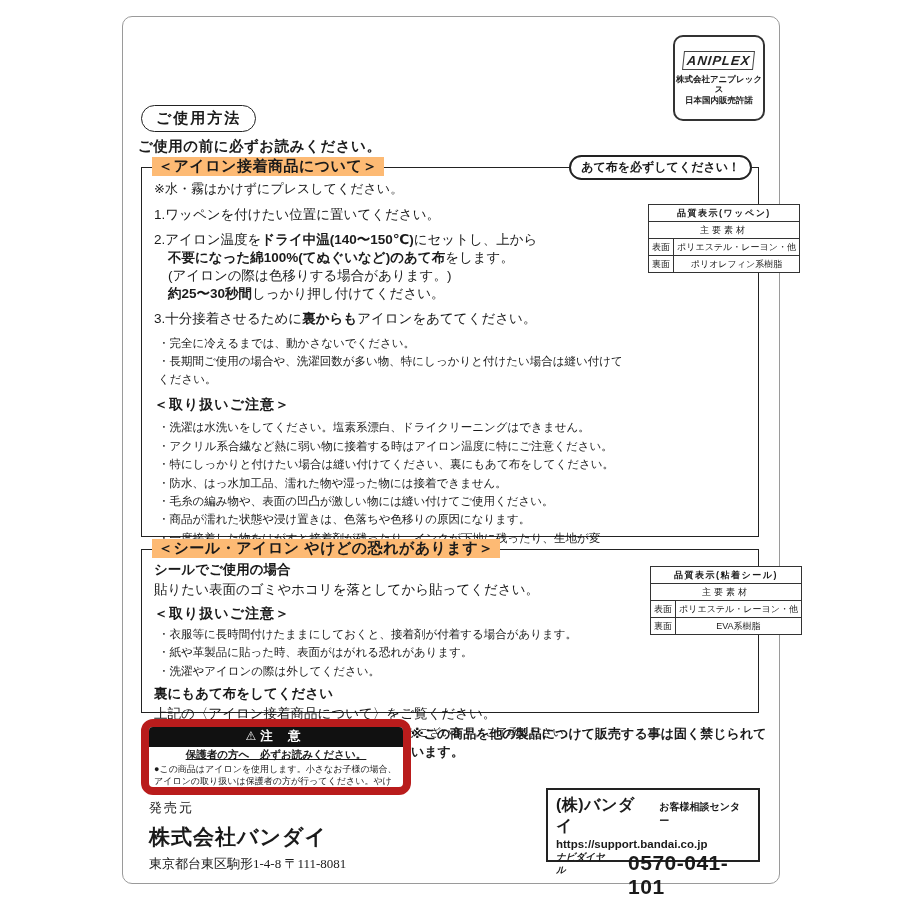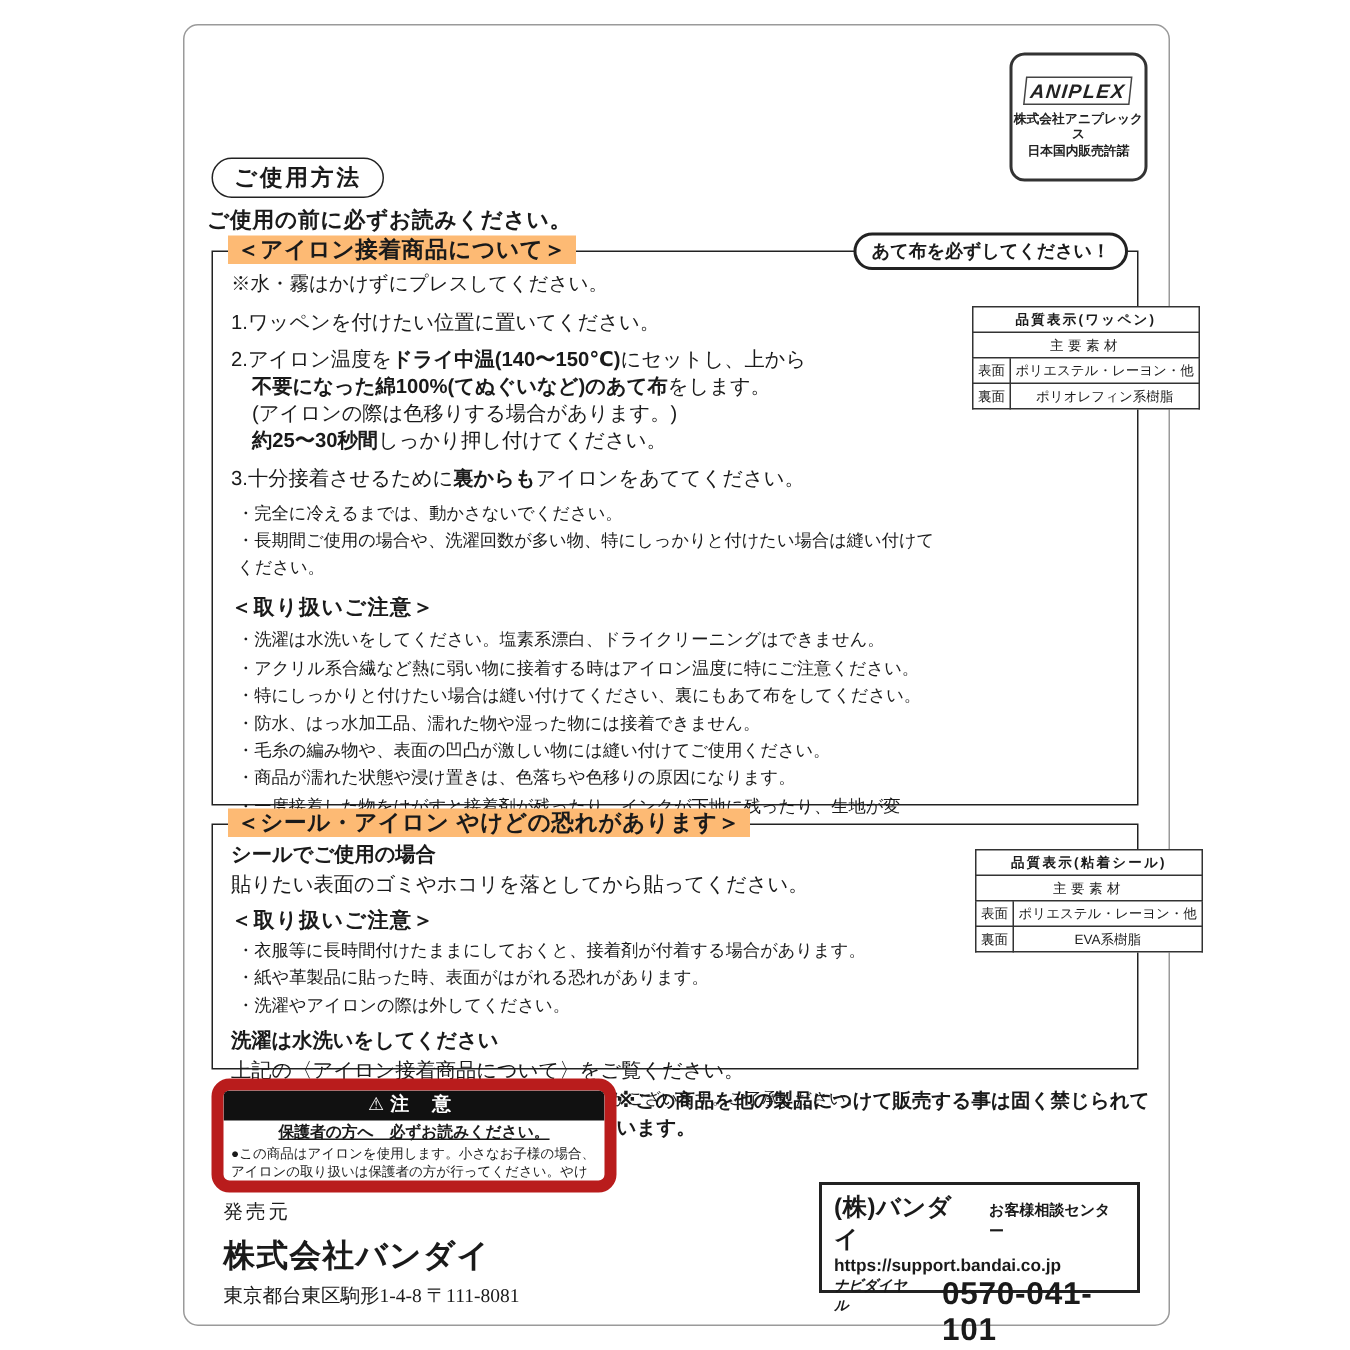--- a/index.html
+++ b/index.html
@@ -23,21 +23,21 @@
   
   .sec{position:absolute;border:1.5px solid #222;background:#fff;}
   .sec-title{position:absolute;top:-11px;left:10px;background:#fdba74;padding:0 6px;
              font-size:15px;font-weight:bold;letter-spacing:0.5px;}
   .sec1{left:18px;top:150px;width:616px;height:368px;}
   .sec2{left:18px;top:532px;width:616px;height:162px;}
   .badge-pill{position:absolute;top:-13px;right:6px;background:#fff;border:2px solid #222;
               border-radius:13px;padding:2px 10px;font-size:12px;font-weight:bold;white-space:nowrap;}
 
   .sec1-body{position:absolute;left:12px;top:8px;width:480px;}
-  .note13{font-size:13px;margin:4px 0 8px 0;font-family:Liberation Serif, serif;}
+  .note13{font-size:13px;margin:4px 0 8px 0;}
   .step{font-size:13.5px;margin:7px 0;}
   .step .ind{display:block;margin-left:14px;}
   .b{font-weight:bold;}
   .small-notes{font-size:11.5px;line-height:1.55;margin:2px 0 8px 4px;}
   .care-title{font-size:14px;font-weight:bold;margin:8px 0 4px 0;letter-spacing:1px;}
   ul.care{list-style:none;margin:0;padding:0 0 0 4px;font-size:11.5px;line-height:1.6;}
   ul.care li{text-indent:-1em;padding-left:1em;}
   .sec1 ul.care{width:606px;} 
   .sec1 ul.care li{max-width:600px;}
 
@@ -159,21 +159,21 @@
 
       <div class="sec2-body">
         <div class="sub-h">シールでご使用の場合</div>
         <div class="sub-t">貼りたい表面のゴミやホコリを落としてから貼ってください。</div>
         <div class="care-title">＜取り扱いご注意＞</div>
         <ul class="care">
           <li>・衣服等に長時間付けたままにしておくと、接着剤が付着する場合があります。</li>
           <li>・紙や革製品に貼った時、表面がはがれる恐れがあります。</li>
           <li>・洗濯やアイロンの際は外してください。</li>
         </ul>
-        <div class="sub-h">洗濯は水洗いをしてください</div>
+        <div class="sub-h">裏にもあて布をしてください</div>
         <div class="sub-t">上記の〈アイロン接着商品について〉をご覧ください。</div>
         <div class="tiny-note">※縫い付ける場合、接着面の粘着質が針に付く場合がございます。ご了承ください。</div>
       </div>
 
       <table class="qtable qt2">
         <tbody>
             <tr>
               <td class="hdr" colspan="2">品質表示(粘着シール)</td>
             </tr>
         <tr>

